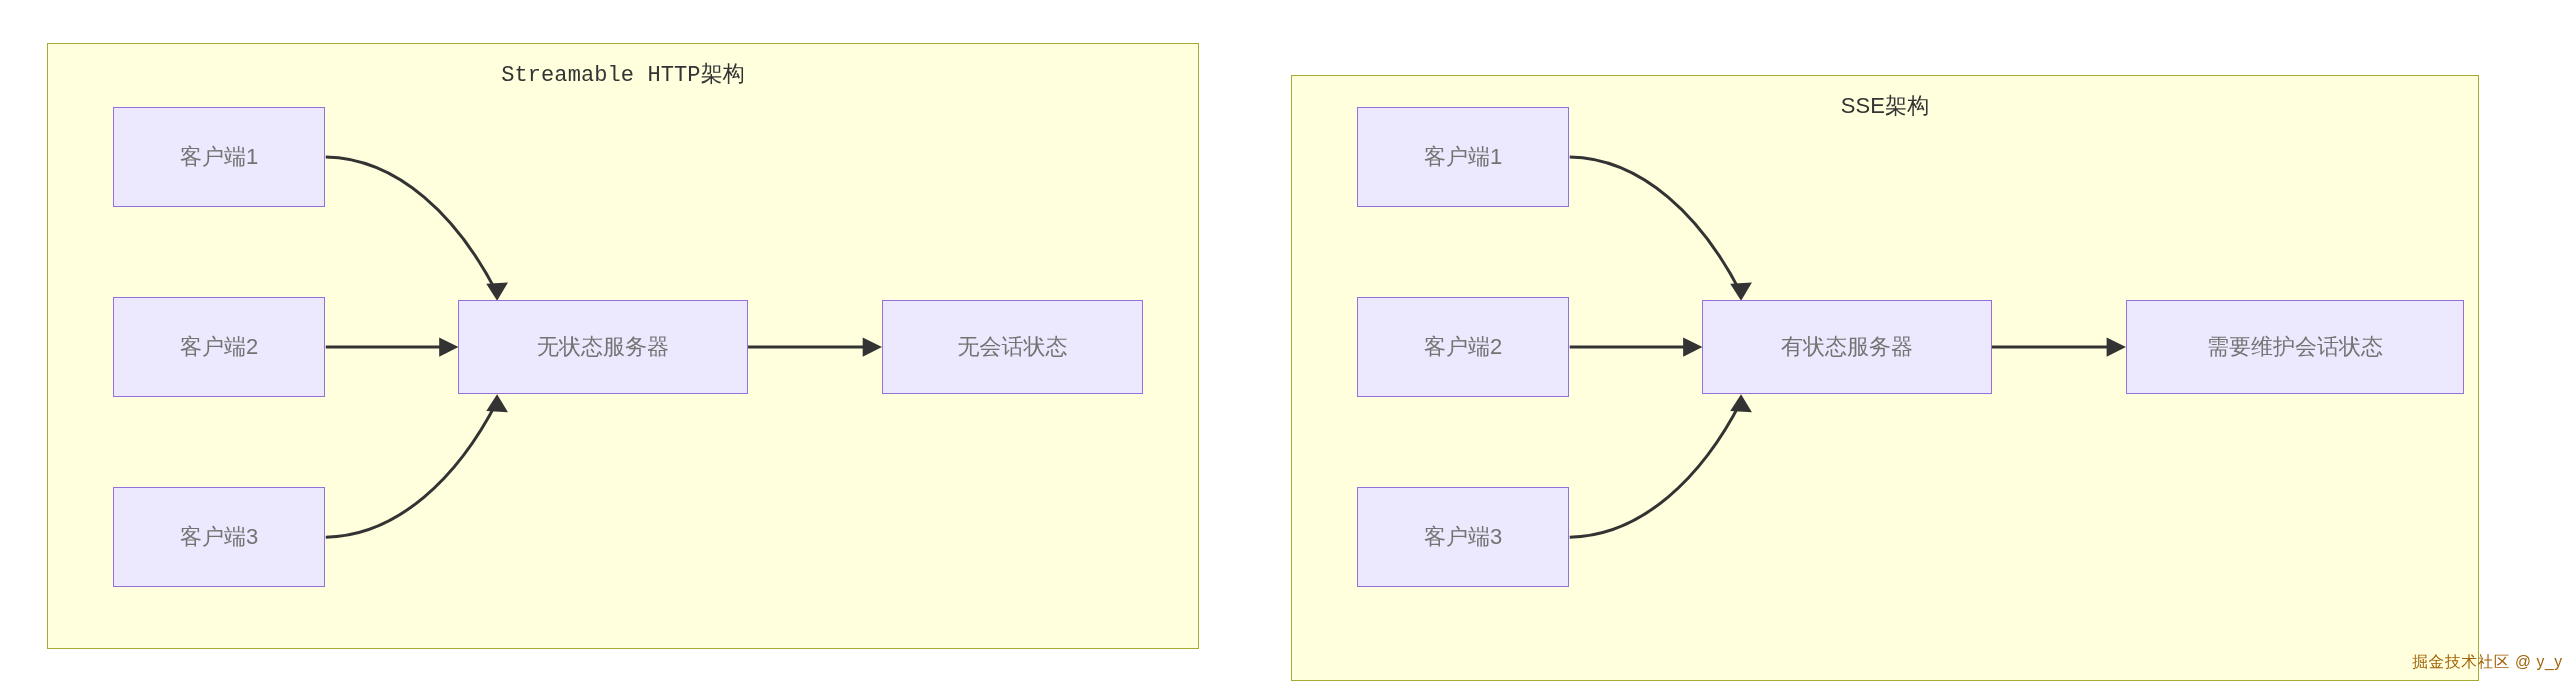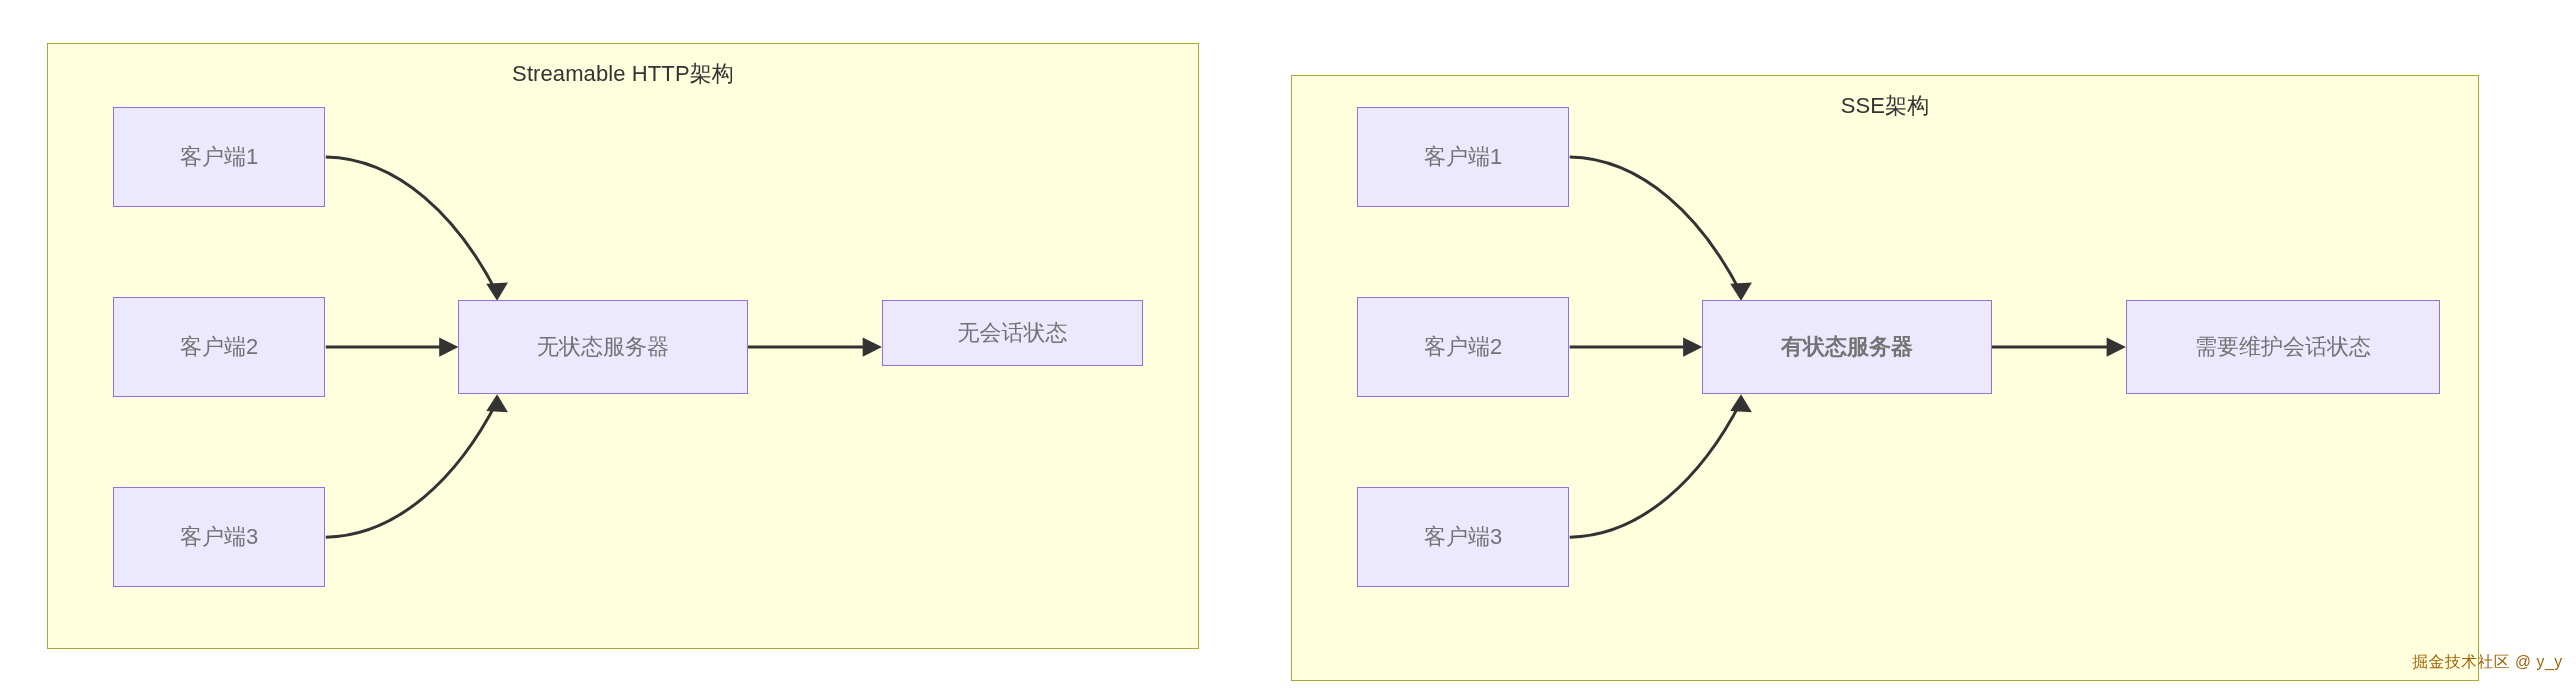--- a/index.html
+++ b/index.html
@@ -23,21 +23,21 @@
     height: 693px;
   }
 
   .panel {
     position: absolute;
     box-sizing: border-box;
     background: #ffffde;
     border: 1.8px solid #aaaa33;
   }
 
-  #panel-left  { left: 47px;   top: 43px; width: 1152px; height: 606px; }
+  #panel-left  { left: 47px;   top: 43px; width: 1152px; height: 606px; font-family: Liberation Mono, monospace; }
   #panel-right { left: 1291px; top: 43px; width: 1188px; height: 606px; margin-top: 32px; }
 
   .panel-title {
     position: absolute;
     top: 14.5px;
     left: 0;
     width: 100%;
     text-align: center;
     font-size: 22px;
     color: #333333;
@@ -56,28 +56,28 @@
     font-size: 22px;
     color: #737373;
     white-space: nowrap;
   }
 
   
   #node-l-client1 { left: 113px;  top: 107px; width: 212px; height: 100px; }
   #node-l-client2 { left: 113px;  top: 297px; width: 212px; height: 100px; }
   #node-l-client3 { left: 113px;  top: 487px; width: 212px; height: 100px; }
   #node-l-server  { left: 458px;  top: 300px; width: 290px; height: 94px; }
-  #node-l-state   { left: 882px; top: 300px; width: 261px; height: 66px; font-family: Liberation Mono, monospace; }
+  #node-l-state   { left: 882px; top: 300px; width: 261px; height: 94px; font-family: Liberation Mono, monospace; }
 
   
   #node-r-client1 { left: 1357px; top: 107px; width: 212px; height: 100px; }
   #node-r-client2 { left: 1357px; top: 297px; width: 212px; height: 100px; }
   #node-r-client3 { left: 1357px; top: 487px; width: 212px; height: 100px; }
-  #node-r-server  { left: 1702px; top: 300px; width: 290px; height: 94px; font-weight: bold; }
-  #node-r-state   { left: 2126px; top: 300px; width: 314px; height: 94px; }
+  #node-r-server  { left: 1702px; top: 300px; width: 290px; height: 94px; }
+  #node-r-state   { left: 2126px; top: 300px; width: 338px; height: 94px; }
 
   #edge-layer {
     position: absolute;
     left: 0;
     top: 0;
     width: 2576px;
     height: 693px;
     pointer-events: none;
   }
 

